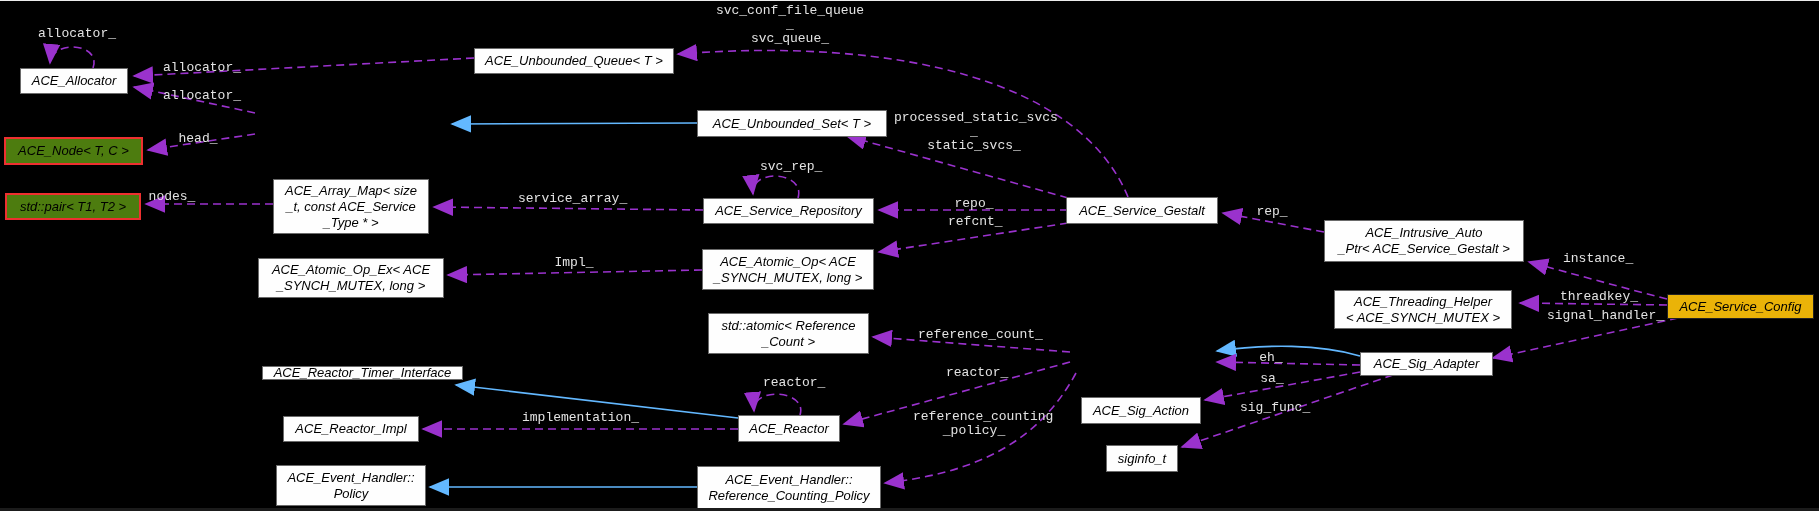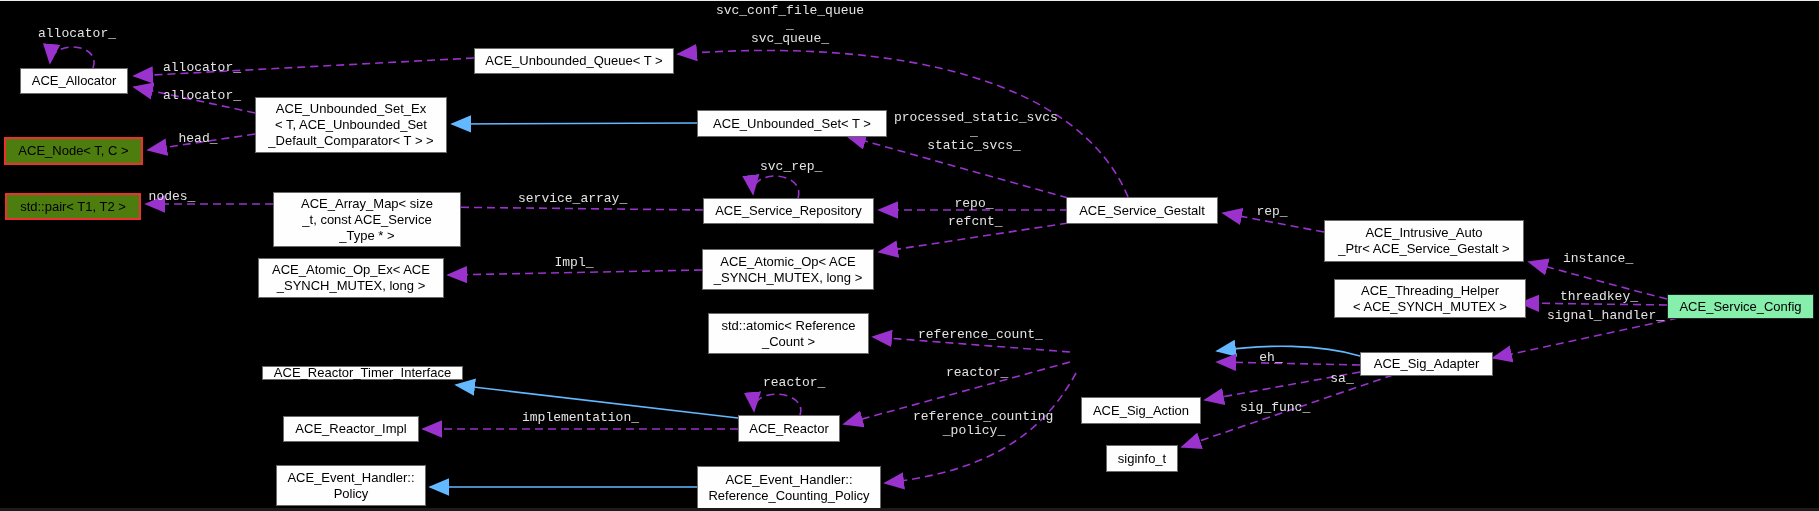--- a/index.html
+++ b/index.html
@@ -19,23 +19,24 @@
     position:absolute;
     background:#fefefe;
     border:1px solid #6a6a6a;
     color:#000;
     font-size:13px;line-height:16px;
     display:flex;align-items:center;justify-content:center;
     text-align:center;white-space:pre-line;
     box-sizing:border-box;
     padding:1px 0;
     cursor:pointer;
+    font-style:italic;
   }
   .node.truncated{border:2px solid #ee3030;background:#4d7c0f;}
-  .node.focus{background:#86efac;border-color:#222;}
+  .node.focus{background:#eab308;border-color:#222;}
   .elabel{
     position:absolute;
     color:#e3e3e3;
     font-size:13px;line-height:14px;
     text-align:center;white-space:pre-line;font-family:Liberation Mono, monospace;
   }
   .bottom-strip{position:absolute;left:0;bottom:0;width:100%;height:3px;background:#1b1b1b;}
 </style>
 </head>
 <body>
@@ -79,38 +80,35 @@
     <path class="u" d="M800,414 C808,389 752,385 754,410" marker-end="url(#ap)"></path>
     <path class="u" d="M738,428 L423,428" marker-end="url(#ap)"></path>
     <path class="h" d="M738,417 L456,384" marker-end="url(#ab)"></path>
     <path class="h" d="M697,486 L430,486" marker-end="url(#ab)"></path>
   </svg>
 
   <div class="node" style="left:20px;top:67px;width:108px;height:26px">ACE_Allocator</div>
   <div class="node truncated" style="left:4px;top:136px;width:139px;height:28px">ACE_Node&lt; T, C &gt;</div>
   <div class="node truncated" style="left:5px;top:192px;width:136px;height:27px">std::pair&lt; T1, T2 &gt;</div>
   <div class="node" style="left:474px;top:47px;width:200px;height:26px">ACE_Unbounded_Queue&lt; T &gt;</div>
-  <div class="node" style="left:255px;top:96px;width:192px;height:56px">ACE_Unbounded_Set_Ex
-&lt; T, ACE_Unbounded_Set
-_Default_Comparator&lt; T &gt; &gt;</div>
-  <div class="node" style="left:273px;top:191px;width:188px;height:55px">ACE_Array_Map&lt; size
+  <div class="node" style="left:273px;top:178px;width:156px;height:55px">ACE_Array_Map&lt; size
 _t, const ACE_Service
 _Type * &gt;</div>
   <div class="node" style="left:258px;top:257px;width:186px;height:40px">ACE_Atomic_Op_Ex&lt; ACE
 _SYNCH_MUTEX, long &gt;</div>
   <div class="node" style="left:697px;top:109px;width:190px;height:27px">ACE_Unbounded_Set&lt; T &gt;</div>
   <div class="node" style="left:703px;top:197px;width:171px;height:26px">ACE_Service_Repository</div>
   <div class="node" style="left:702px;top:248px;width:172px;height:41px">ACE_Atomic_Op&lt; ACE
 _SYNCH_MUTEX, long &gt;</div>
   <div class="node" style="left:708px;top:312px;width:161px;height:41px">std::atomic&lt; Reference
 _Count &gt;</div>
   <div class="node" style="left:1066px;top:196px;width:152px;height:27px">ACE_Service_Gestalt</div>
   <div class="node" style="left:1324px;top:219px;width:200px;height:42px">ACE_Intrusive_Auto
 _Ptr&lt; ACE_Service_Gestalt &gt;</div>
-  <div class="node" style="left:1334px;top:278px;width:192px;height:39px">ACE_Threading_Helper
+  <div class="node" style="left:1334px;top:289px;width:178px;height:39px">ACE_Threading_Helper
 &lt; ACE_SYNCH_MUTEX &gt;</div>
   <div class="node focus" style="left:1667px;top:293px;width:147px;height:25px">ACE_Service_Config</div>
   <div class="node" style="left:1360px;top:351px;width:133px;height:24px">ACE_Sig_Adapter</div>
   <div class="node" style="left:1081px;top:396px;width:120px;height:27px">ACE_Sig_Action</div>
   <div class="node" style="left:1106px;top:444px;width:72px;height:27px">siginfo_t</div>
   <div class="node" style="left:738px;top:414px;width:102px;height:27px">ACE_Reactor</div>
   <div class="node" style="left:697px;top:465px;width:184px;height:43px">ACE_Event_Handler::
 Reference_Counting_Policy</div>
   <div class="node" style="left:262px;top:365px;width:201px;height:14px">ACE_Reactor_Timer_Interface</div>
   <div class="node" style="left:283px;top:415px;width:136px;height:26px">ACE_Reactor_Impl</div>
@@ -136,18 +134,18 @@
   <div class="elabel" style="left:1254px;top:204px;width:36px">rep_</div>
   <div class="elabel" style="left:1563px;top:251px;width:66px">instance_</div>
   <div class="elabel" style="left:1560px;top:289px;width:74px">threadkey_</div>
   <div class="elabel" style="left:1547px;top:308px;width:100px">signal_handler_</div>
   <div class="elabel" style="left:918px;top:327px;width:110px">reference_count_</div>
   <div class="elabel" style="left:946px;top:365px;width:54px">reactor_</div>
   <div class="elabel" style="left:763px;top:375px;width:54px">reactor_</div>
   <div class="elabel" style="left:913px;top:409px;width:122px">reference_counting
 _policy_</div>
   <div class="elabel" style="left:1256px;top:350px;width:30px">eh_</div>
-  <div class="elabel" style="left:1327px;top:371px;width:30px">sa_</div>
+  <div class="elabel" style="left:1257px;top:371px;width:30px">sa_</div>
   <div class="elabel" style="left:1240px;top:400px;width:66px">sig_func_</div>
   <div class="elabel" style="left:522px;top:410px;width:106px">implementation_</div>
 
   <div class="bottom-strip"></div>
 </div>
 
 </body></html>

